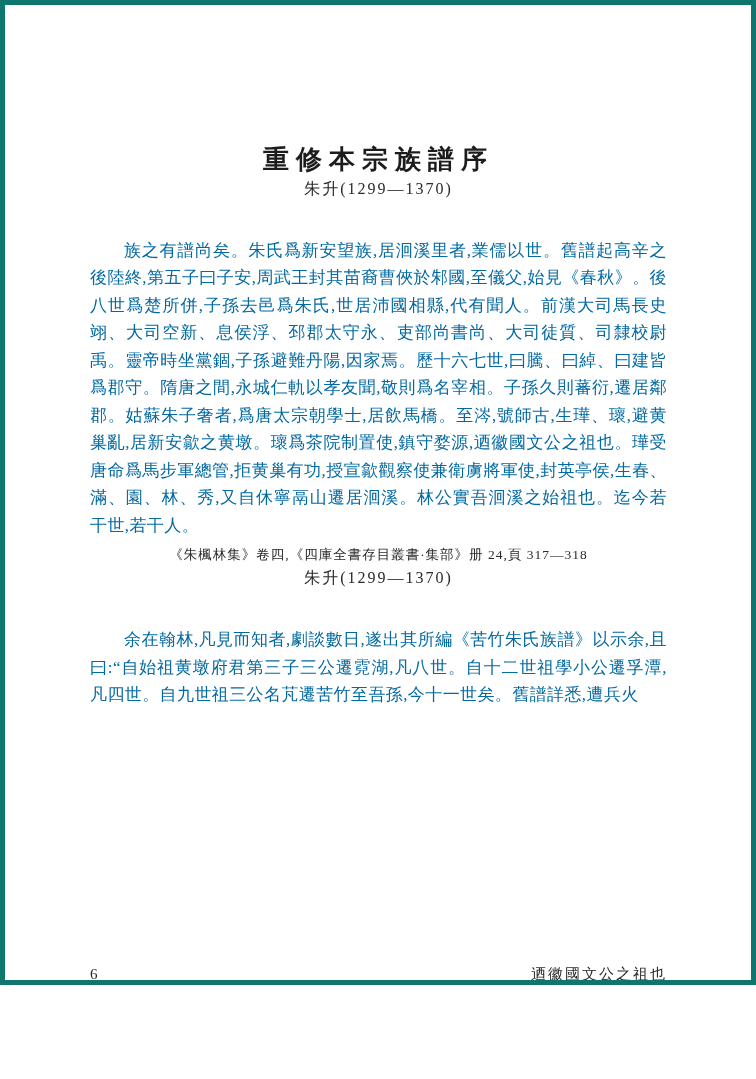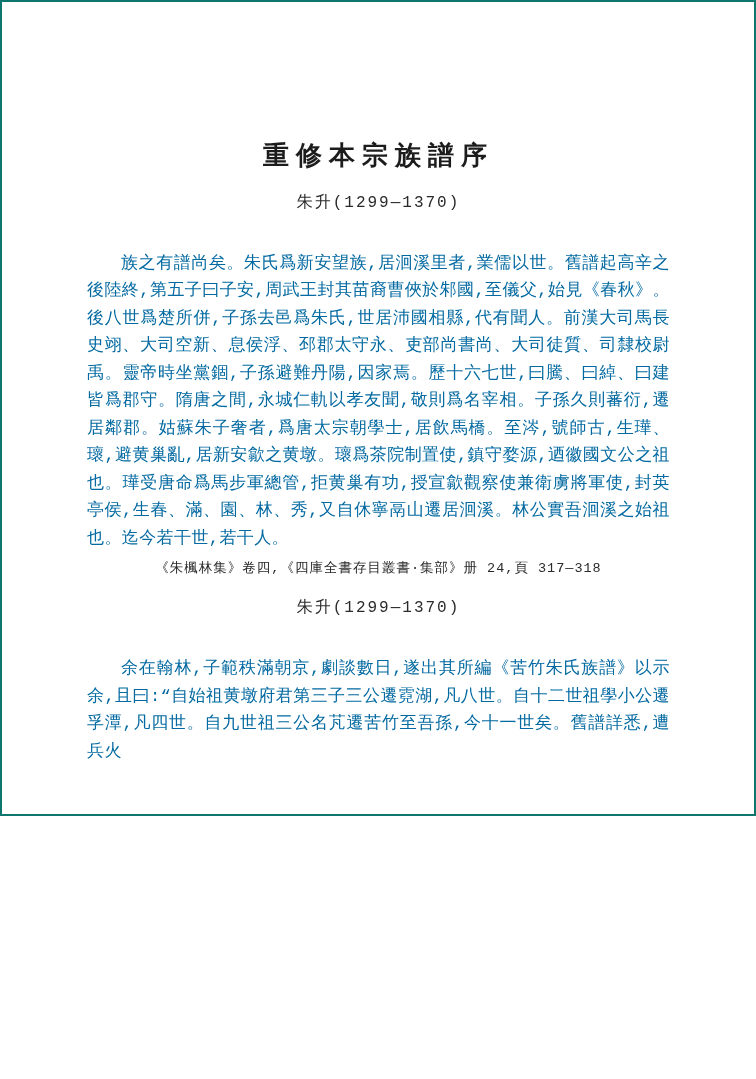--- a/index.html
+++ b/index.html
@@ -1,44 +1,44 @@
 <!DOCTYPE html>
 <html lang="zh-Hant"><head>
 <meta charset="utf-8">
 <style>
   html,body{margin:0;padding:0;background:#ffffff;}
   .stage{
-    width:756px;height:816px;
+    width:756px;height:985px;
     position:relative;
     background:#ffffff;
-    font-family:Liberation Mono, monospace;
+    font-family:Liberation Serif, serif;
     color:#222;
     box-sizing:border-box;
-    border:2px solid #0f766e;
+    border:5px solid #0f766e;
     overflow:hidden;
   }
   .page{
     position:relative;
     width:100%;height:100%;
     box-sizing:border-box;
     padding:0 84px 0 85px;
   }
   .section-title{
     margin:0;
     text-align:center;
     font-size:26px;
     font-weight:700;
     letter-spacing:7px;
     color:#1c1c1c;
     line-height:1.1;
   }
   .title-1{padding-top:141px;}
   .title-2{margin-top:49px;}
   .author-line{
-    margin-top:20px;
+    margin-top:4px;
     text-align:center;
     font-size:16px;
     letter-spacing:2px;
     color:#2a2a2a;
   }
   .body-para{
     margin:0;
     font-size:17px;
     line-height:27.5px;
     text-align:justify;
@@ -74,22 +74,22 @@
 
     <section>
       <h1 class="section-title title-1">重修本宗族譜序</h1>
       <div class="author-line">朱升(1299—1370)</div>
       <p class="body-para para-first">族之有譜尚矣。朱氏爲新安望族,居洄溪里者,業儒以世。舊譜起高辛之後陸終,第五子曰子安,周武王封其苗裔曹俠於邾國,至儀父,始見《春秋》。後八世爲楚所併,子孫去邑爲朱氏,世居沛國相縣,代有聞人。前漢大司馬長史翊、大司空新、息侯浮、邳郡太守永、吏部尚書尚、大司徒質、司隸校尉禹。靈帝時坐黨錮,子孫避難丹陽,因家焉。歷十六七世,曰騰、曰綽、曰建皆爲郡守。隋唐之間,永城仁軌以孝友聞,敬則爲名宰相。子孫久則蕃衍,遷居鄰郡。姑蘇朱子奢者,爲唐太宗朝學士,居飲馬橋。至涔,號師古,生璍、瓌,避黄巢亂,居新安歙之黄墩。瓌爲茶院制置使,鎮守婺源,迺徽國文公之祖也。璍受唐命爲馬步軍總管,拒黄巢有功,授宣歙觀察使兼衛虜將軍使,封英亭侯,生春、滿、園、林、秀,又自休寧鬲山遷居洄溪。林公實吾洄溪之始祖也。迄今若干世,若干人。</p>
       <div class="citation-line">《朱楓林集》卷四,《四庫全書存目叢書·集部》册 24,頁 317—318</div>
     </section>
 
     <section>
       <div class="author-line">朱升(1299—1370)</div>
-      <p class="body-para para-first">余在翰林,子範秩滿朝京,劇談數日,遂出其所編《苦竹朱氏族譜》以示余,且曰:“自始祖黄墩府君第三子三公遷霓湖,凡八世。自十二世祖學小公遷孚潭,凡四世。自九世祖三公名芃遷苦竹至吾孫,今十一世矣。舊譜詳悉,遭兵火</p>
+      <p class="body-para para-first">余在翰林,凡見而知者,劇談數日,遂出其所編《苦竹朱氏族譜》以示余,且曰:“自始祖黄墩府君第三子三公遷霓湖,凡八世。自十二世祖學小公遷孚潭,凡四世。自九世祖三公名芃遷苦竹至吾孫,今十一世矣。舊譜詳悉,遭兵火</p>
     </section>
 
     <div class="page-footer">
       <span class="page-number">6</span>
-      <span class="running-title">舊譜起高辛之後陸終</span>
+      <span class="running-title">迺徽國文公之祖也</span>
     </div>
 
   </div>
 </div>
 
 </body></html>

